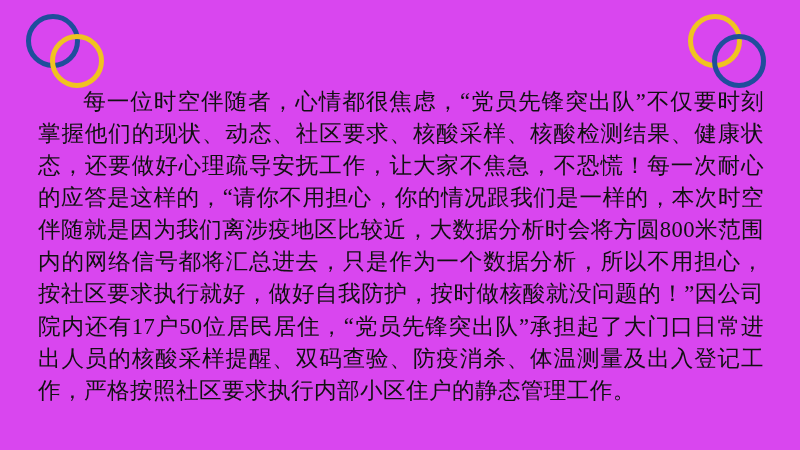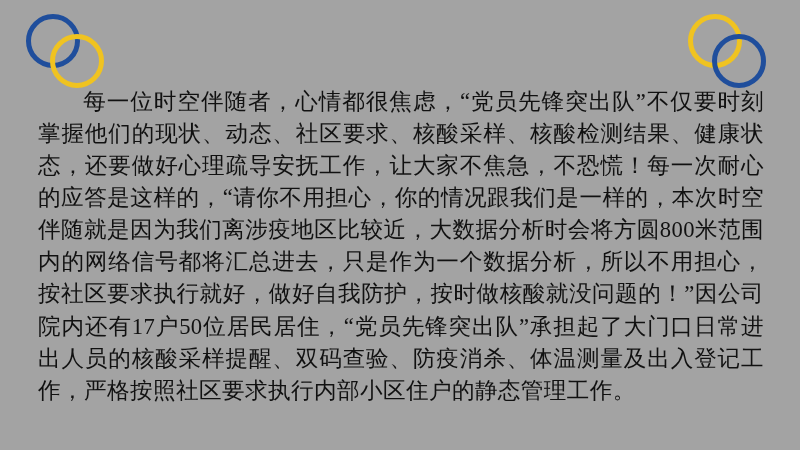--- a/index.html
+++ b/index.html
@@ -9,21 +9,21 @@
   body {
     width: 800px;
     height: 450px;
     overflow: hidden;
     font-family: "Liberation Serif", "DejaVu Serif", serif;
   }
   .slide {
     position: relative;
     width: 800px;
     height: 450px;
-    background: #a3a3a3;
+    background: #d946ef;
     box-sizing: border-box;
     overflow: hidden;
   }
   
   .rings {
     position: absolute;
     top: 0;
     width: 120px;
     height: 90px;
   }

